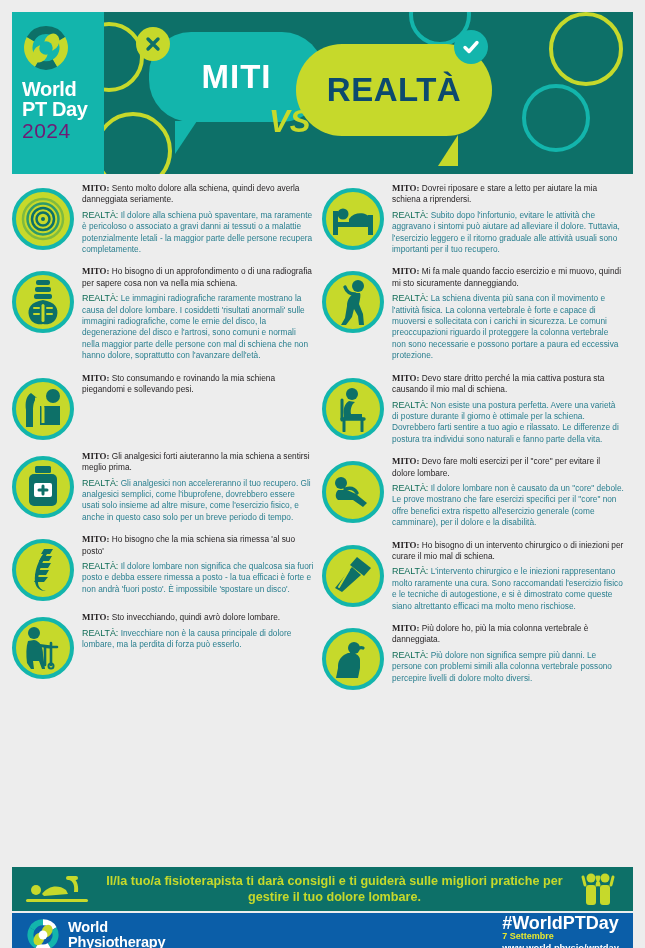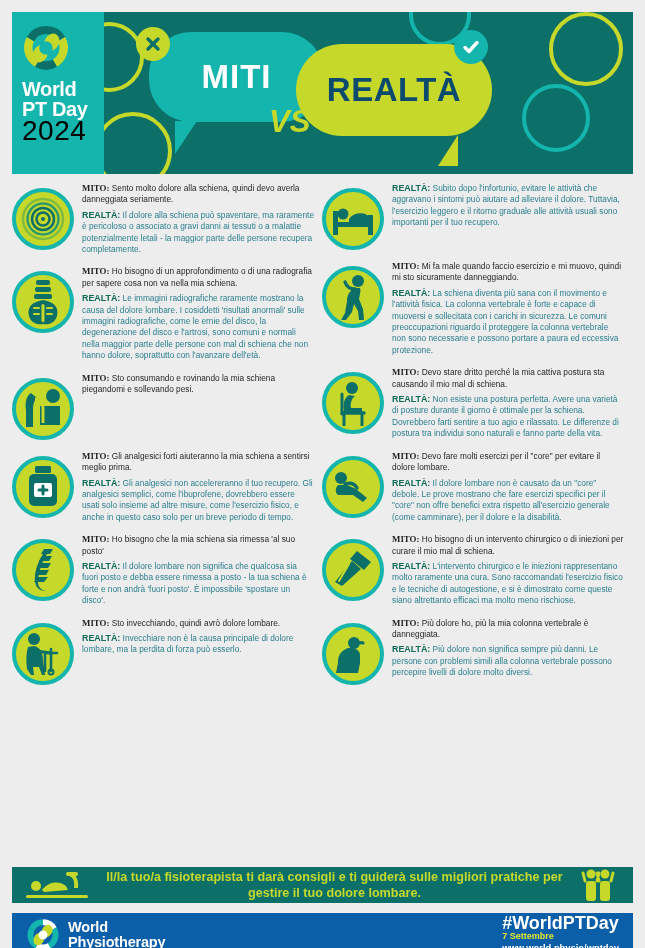--- a/index.html
+++ b/index.html
@@ -13,21 +13,21 @@
   .poster { position: relative; width: 645px; height: 948px; background: #ededed; }
 
   
   .header { position: relative; display: flex; height: 162px; margin: 12px 12px 0 12px;
             background: #0d7068; overflow: hidden; }
   .logo-block { width: 92px; background: #13b5ac; flex: 0 0 92px; padding: 12px 8px 8px 10px;
                 position: relative; z-index: 4; }
   .wpt-mark { width: 48px; height: 48px; position: relative; margin-bottom: 7px; }
   .wpt-line { color: #ffffff; font-weight: bold; font-size: 20px; line-height: 20px;
               letter-spacing: -0.4px; }
-  .wpt-year { color: #000000; font-size: 28px; line-height: 24px; font-weight: 300;
+  .wpt-year { color: #701a75; font-size: 21px; line-height: 24px; font-weight: 300;
               letter-spacing: 0.5px; }
 
   .bubbles { position: relative; flex: 1; padding-left: 7px; }
   .ring { position: absolute; border-radius: 50%; border: 4px solid; }
   .ring.lime { border-color: #c6d92b; }
   .ring.teal { border-color: #13b5ac; }
 
   .bubble { position: absolute; border-radius: 42px; display: flex;
             align-items: center; justify-content: center; }
   .bubble .tail { position: absolute; width: 0; height: 0; }
@@ -55,24 +55,24 @@
   .col { width: 310px; padding: 0 4px; }
   .item { display: flex; align-items: flex-start; gap: 8px; margin-bottom: 10px; }
   .icon-wrap { flex: 0 0 62px; width: 62px; height: 62px; border-radius: 50%;
                background: #c6d92b; border: 4px solid #13b5ac; position: relative;
                display: flex; align-items: center; justify-content: center;
                margin-top: 6px; overflow: hidden; }
   .txt { flex: 1; padding-top: 1px; }
   p.myth { font-size: 8.3px; line-height: 11.4px; color: #231f20; margin-bottom: 4px; }
   p.myth b { color: #231f20; font-weight: bold; font-size: 8.9px; font-family: Liberation Serif, serif; }
   p.fact { font-size: 8.3px; line-height: 11.4px; color: #2a7f8f; }
-  p.fact b { color: #0d6b55; font-weight: bold; font-size: 8.9px; }
+  p.fact b { color: #0d6b55; font-weight: normal; font-size: 8.9px; }
 
   
-  .cta { position: absolute; left: 12px; right: 12px; top: 855px; height: 36px;
+  .cta { position: absolute; left: 12px; right: 12px; top: 855px; height: 44px;
          background: #0d7068; display: flex; align-items: center; justify-content: space-between;
          padding: 0 12px; }
   .cta-text { flex: 1; text-align: center; color: #c6d92b; font-weight: bold;
               font-size: 12.6px; line-height: 16px; padding: 0 8px; }
 
   
   .footer { position: absolute; left: 12px; right: 12px; top: 901px; height: 43px;
             background: #0b5ea8; display: flex; align-items: center; padding: 0 14px; }
   .foot-logo { display: flex; align-items: center; gap: 8px; }
   .foot-mark { width: 34px; height: 34px; position: relative; }
@@ -218,21 +218,21 @@
                 <path d="M18 10 h10 l-3 5 h-10z"></path>
               <path d="M16 17 h11 l-3 5 h-11z"></path>
                 <path d="M14 24 h11 l-3 5 h-11z"></path>
               <path d="M13 31 h11 l-4 5 h-10z"></path>
             </g>
             <path d="M22 4 C14 14 10 26 11 36 C12 42 16 45 22 45 C17 44 14 41 14 36 C14 27 18 15 25 5z" fill="#0d7068"></path>
           </svg>
         </div>
         <div class="txt">
           <p class="myth"><b>MITO:</b> <span>Ho bisogno che la mia schiena sia rimessa 'al suo posto'</span></p>
-          <p class="fact"><b>REALTÀ:</b> <span>Il dolore lombare non significa che qualcosa sia fuori posto e debba essere rimessa a posto - la tua schiena è forte e non andrà 'fuori posto'. È impossibile 'spostare un disco'.</span></p>
+          <p class="fact"><b>REALTÀ:</b> <span>Il dolore lombare non significa che qualcosa sia fuori posto e debba essere rimessa a posto - la tua efficaci è forte e non andrà 'fuori posto'. È impossibile 'spostare un disco'.</span></p>
         </div>
       </div>
 
       <div class="item">
         <div class="icon-wrap">
           <svg width="46" height="46" viewBox="0 0 46 46">
             <circle cx="14" cy="8" r="6" fill="#0d7068"></circle>
             <path d="M8 16 C6 22 6 30 7 38 L11 44 L14 44 L13 36 L19 36 L22 44 L25 44 L23 30 C23 22 20 16 14 15z" fill="#0d7068"></path>
             <path d="M16 20 L31 22" stroke="#0d7068" stroke-width="3" stroke-linecap="round"></path>
             <path d="M31 18 v22 M25 22 h12 M25 22 v18" stroke="#0d7068" stroke-width="2.6" fill="none" stroke-linecap="round"></path>
@@ -252,20 +252,21 @@
         <div class="icon-wrap">
           <svg width="48" height="36" viewBox="0 0 48 36">
             <circle cx="14" cy="13" r="5.5" fill="#0d7068"></circle>
             <path d="M20 18 C26 10 38 11 42 18 L42 21 L20 21z" fill="#0d7068"></path>
             <rect x="5" y="21" width="38" height="5" fill="#0d7068"></rect>
             <rect x="4" y="10" width="5" height="24" fill="#0d7068"></rect>
             <rect x="39" y="14" width="5" height="20" fill="#0d7068"></rect>
           </svg>
         </div>
         <div class="txt">
+          <p class="myth"><b>MITO:</b> <span>Dovrei riposare e stare a letto per aiutare la mia schiena a riprendersi.</span></p>
           <p class="fact"><b>REALTÀ:</b> <span>Subito dopo l'infortunio, evitare le attività che aggravano i sintomi può aiutare ad alleviare il dolore. Tuttavia, l'esercizio leggero e il ritorno graduale alle attività usuali sono importanti per il tuo recupero.</span></p>
         </div>
       </div>
 
       <div class="item">
         <div class="icon-wrap">
           <svg width="40" height="48" viewBox="0 0 40 48">
             <circle cx="25" cy="8" r="6" fill="#0d7068"></circle>
             <path d="M22 15 C17 17 14 22 14 28 L12 40 L8 47 L13 47 L19 39 L21 31 L25 38 L26 47 L31 47 L30 36 L26 26 C27 21 28 17 27 15z" fill="#0d7068"></path>
             <path d="M22 16 C16 16 13 12 12 9" stroke="#0d7068" stroke-width="3.4" fill="none" stroke-linecap="round"></path>

